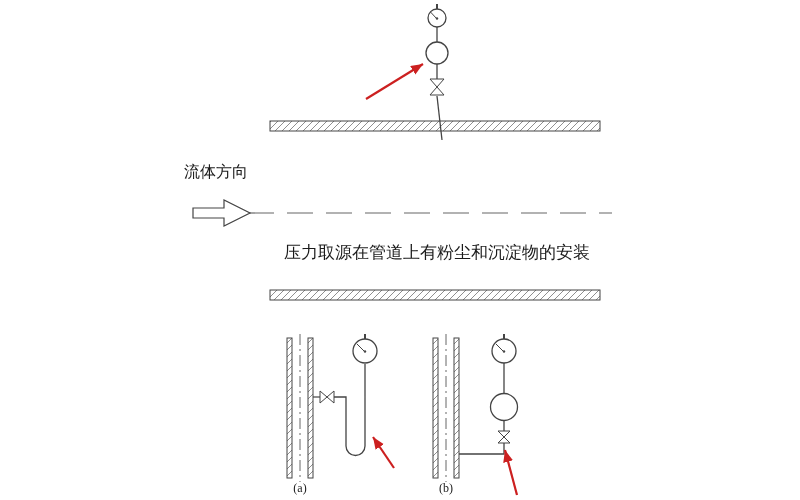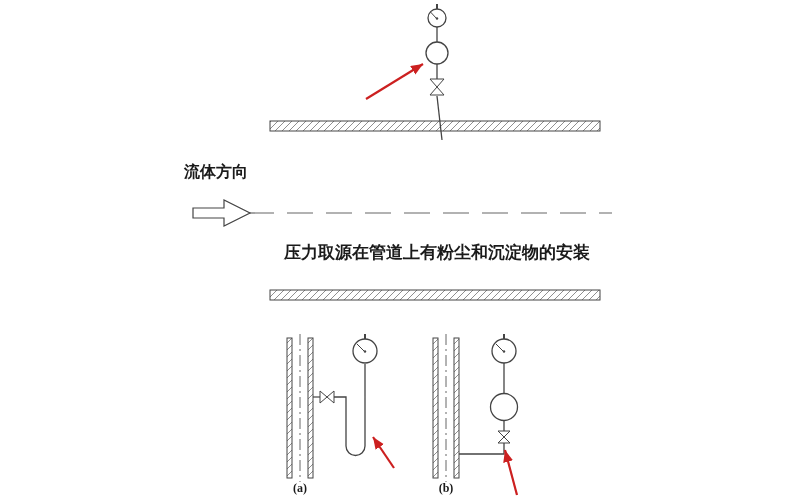--- a/index.html
+++ b/index.html
@@ -3,21 +3,20 @@
 <meta charset="utf-8">
 <style>
   html, body { margin: 0; padding: 0; background: #ffffff; }
   .figure-canvas {
     position: relative;
     width: 800px;
     height: 500px;
     background: #ffffff;
     overflow: hidden;
     font-family: "Liberation Serif", serif;
-    font-weight: bold;
   }
   .cn  { font-family: "Liberation Serif", serif; font-size: 17px; fill: #1a1a1a; }
   .cn-small { font-family: "Liberation Serif", serif; font-size: 16px; fill: #1a1a1a; }
   .lbl { font-family: "Liberation Serif", serif; font-size: 12px; fill: #1a1a1a; }
 </style>
 </head>
 <body>
 
 <div class="figure-canvas">
   <svg width="800" height="500" viewBox="0 0 800 500" xmlns="http://www.w3.org/2000/svg">

